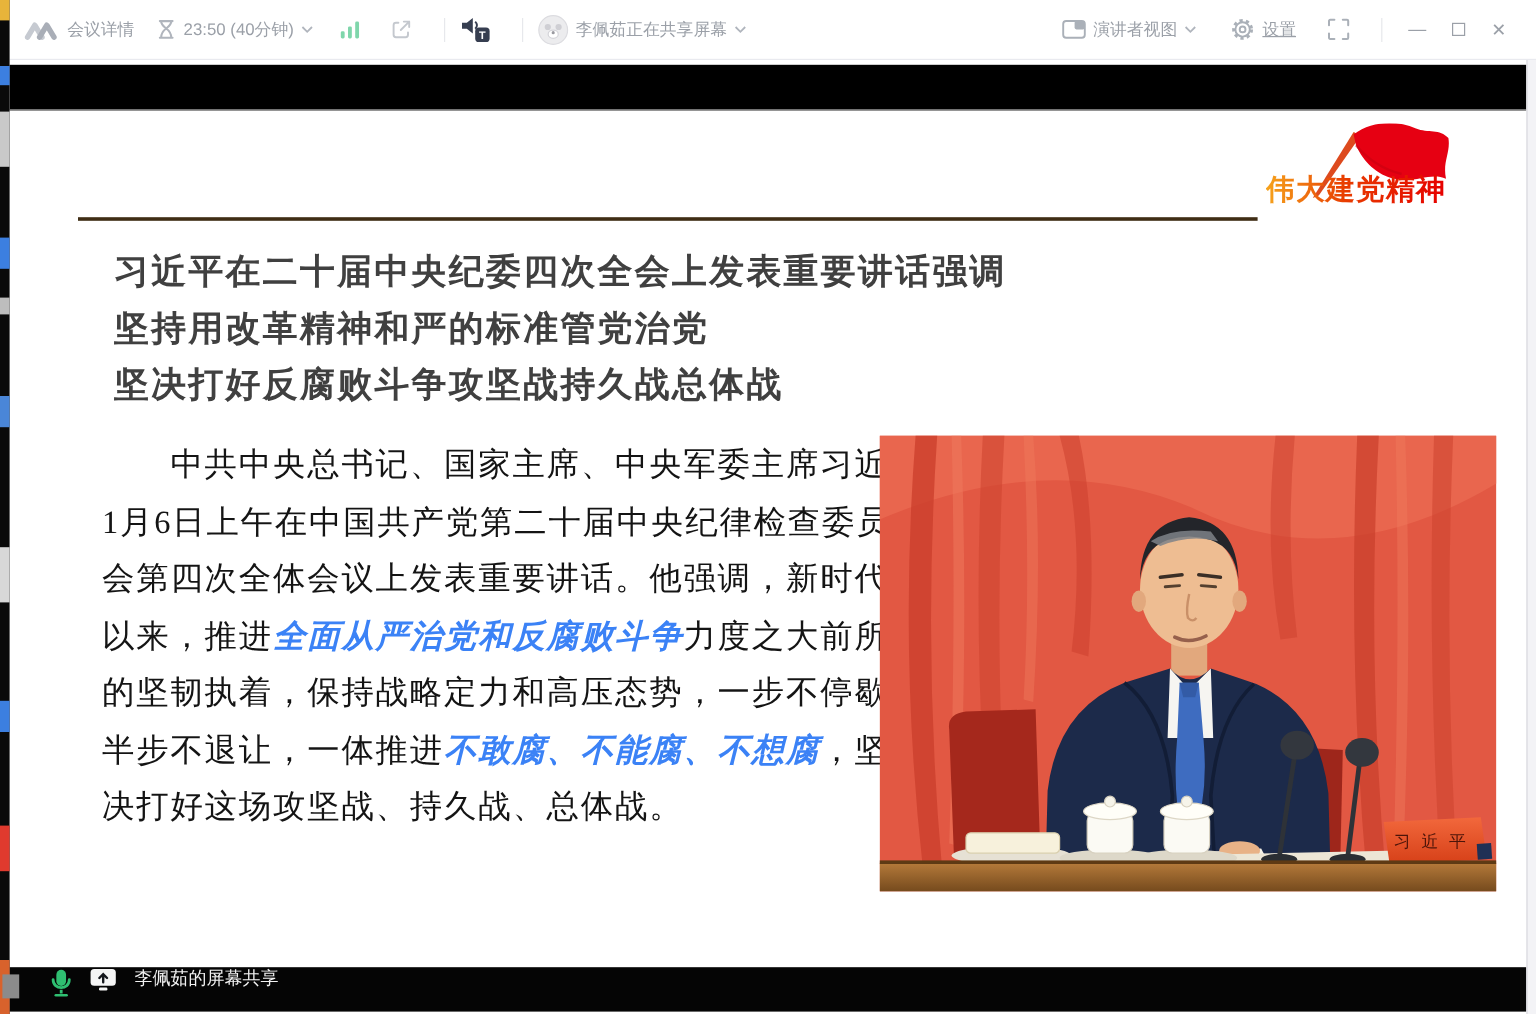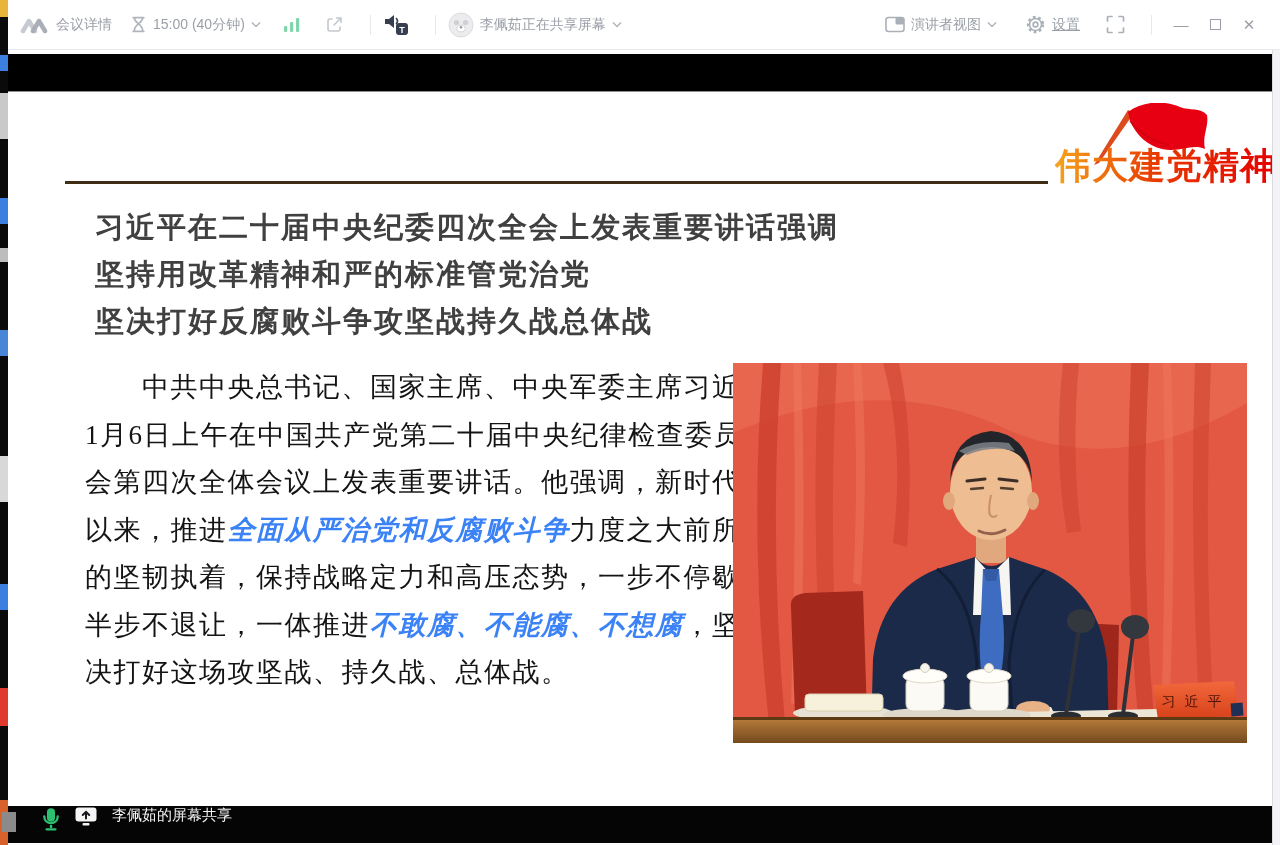--- a/index.html
+++ b/index.html
@@ -31,21 +31,21 @@
                  border-left:1px solid #dadade; z-index:45; }
   #bottom-bar { left:8px; top:806px; width:1264px; height:37px; background:#050505;
                 display:flex; align-items:flex-start; padding-left:34px; gap:14px; z-index:30; }
   #bottom-bar .bb-label { color:#f2f2f2; font-size:15px; }
   #corner-gray { left:2px; top:812px; width:14px; height:20px; background:#8b8b8b; z-index:55; }
 
   
   #slide { left:8px; top:92px; width:1264px; height:714px; background:#ffffff; z-index:5;
            font-family:"Liberation Serif", serif; }
   #flag-art { left:1080px; top:11px; width:122px; height:64px; }
-  #slogan { left:1047px; top:50px; font-size:36px; font-weight:bold; letter-spacing:1px;
+  #slogan { left:1047px; top:50px; font-size:24px; font-weight:bold; letter-spacing:1px;
             background:linear-gradient(90deg,#f6a31c 0%, #e83b00 45%, #e60000 100%);
             -webkit-background-clip:text; background-clip:text;
             color:#e60000; -webkit-text-fill-color:transparent; white-space:nowrap; }
   #hrule { left:57px; top:89px; width:983px; height:3px; background:#3f2d15; }
   #title-lines { left:87px; top:112px; width:980px; }
   .title-line { font-size:29px; font-weight:bold; color:#404040; line-height:47px;
                 letter-spacing:2px; white-space:nowrap; }
   #body-lines { left:77px; top:272px; width:655px; }
   .body-line { font-size:27px; color:#141414; line-height:47.5px; letter-spacing:1.5px;
                white-space:nowrap; }
@@ -76,21 +76,21 @@
         <path d="M13 15 L19 5 L25 15" stroke="#a9aeb7" stroke-width="4.5" fill="none" stroke-linecap="round" stroke-linejoin="round"></path>
       </svg>
     </span>
     <span class="tb-item">
       <span class="tb-label">会议详情</span>
     </span>
     <span class="tb-item" style="margin-left:4px;">
       <svg width="17" height="17" viewBox="0 0 16 16">
         <path d="M3 1.5 h10 M3 14.5 h10 M4 1.5 c0 6 8 5 8 13 M12 1.5 c0 6 -8 5 -8 13" stroke="#b0b5bd" stroke-width="1.6" fill="none" stroke-linecap="round"></path>
       </svg>
-      <span class="tb-label">15:00 (40分钟)</span>
+      <span class="tb-label">23:50 (40分钟)</span>
       <svg width="10" height="7" viewBox="0 0 10 7">
         <path d="M1 1.5 L5 5.5 L9 1.5" stroke="#b0b5bd" stroke-width="1.5" fill="none"></path>
       </svg>
     </span>
     <span class="tb-item" style="margin-left:8px;">
       <svg width="18" height="16" viewBox="0 0 18 16">
         <rect x="1" y="9" width="3.2" height="6" rx="1.2" fill="#7fd6ab"></rect>
         <rect x="7" y="5" width="3.2" height="10" rx="1.2" fill="#7fd6ab"></rect>
         <rect x="13" y="1" width="3.2" height="14" rx="1.2" fill="#7fd6ab"></rect>
       </svg>

